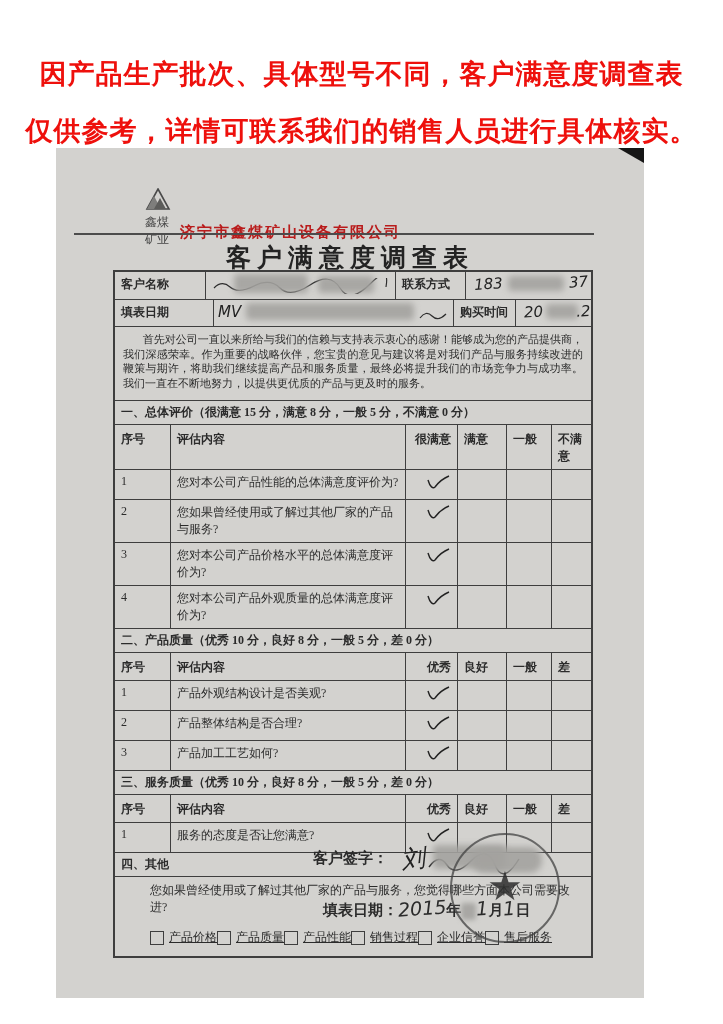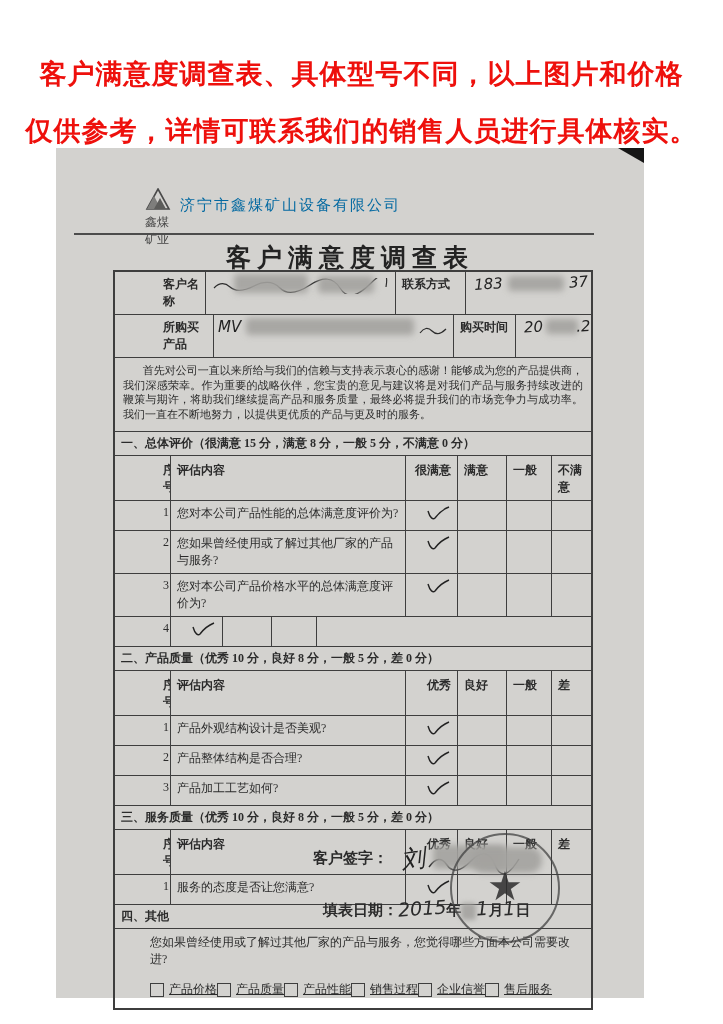--- a/index.html
+++ b/index.html
@@ -11,33 +11,33 @@
     color:#ee100c; font-weight:bold; font-size:27px; line-height:57px; letter-spacing:1px; }
 
   
   .scan { position:absolute; left:56px; top:148px; width:588px; height:850px;
     background:#d3d2cf; color:#2b2b2b; font-family:"Liberation Serif","DejaVu Serif",serif; }
   .fold-corner { position:absolute; top:0; right:0; width:0; height:0;
     border-top:15px solid #161616; border-left:26px solid transparent; }
 
   .logo { position:absolute; left:84px; top:40px; width:34px; text-align:center; }
   .logo-text { font-size:12px; color:#454545; letter-spacing:0; display:block; margin-top:-2px; }
-  .company-name { position:absolute; left:124px; top:48px; font-size:15px; font-weight:normal;
-    letter-spacing:2px; color:#0369a1; }
+  .company-name { position:absolute; left:124px; top:75px; font-size:15px; font-weight:bold;
+    letter-spacing:2px; color:#b91c1c; }
   .header-line { position:absolute; left:18px; top:85px; width:520px; height:2px; background:#4c4c4c; }
   .form-title { position:absolute; left:0; top:93px; width:100%; text-align:center;
     font-size:25px; font-weight:bold; letter-spacing:6px; color:#232323; }
 
   
   .form-table { position:absolute; left:57px; top:122px; width:480px;
     border:2px solid #3e3e3e; font-size:12px; }
   .tr { display:flex; border-top:1px solid #3e3e3e; }
   .tr:first-child { border-top:none; }
   .td { border-left:1px solid #3e3e3e; padding:4px 6px; position:relative; overflow:hidden; }
-  .td:first-child { border-left:none;padding-left:48px; }
+  .td:first-child { border-left:none; }
   .lbl { font-weight:bold; }
   .r-info { min-height:27px; }
   .c-lab1 { width:90px; } .c-val1 { width:190px; } .c-lab2 { width:70px; } .c-val2 { flex:1; }
   .c-val1b { width:240px;margin-left:8px; } .c-lab2b { width:62px; }
   .r-intro .td { min-height:73px; font-size:11px; line-height:14.6px; text-align:justify;
     padding:5px 8px 3px 8px; text-indent:1.8em; }
   .r-sect { min-height:20px; }
   .r-sect .td { padding:3px 6px; font-weight:bold; width:100%; }
   .r-head { min-height:30px; }
   .r-head .td { font-weight:bold; padding-top:6px; }
@@ -66,21 +66,21 @@
     font-size:19px; display:inline-block; transform:rotate(-4deg); }
   .stamp { position:absolute; left:394px; top:685px; width:110px; height:110px;
     border:2.5px solid rgba(65,65,65,0.75); border-radius:50%; z-index:3; }
   .stamp-star { position:absolute; left:0; top:28px; width:100%; text-align:center;
     font-size:40px; color:rgba(45,45,45,0.85); font-family:"DejaVu Sans",sans-serif; }
 </style>
 </head>
 <body>
 
 <div class="notice">
-  <div>客户满意度调查表、具体型号不同，以上图片和价格</div>
+  <div>因产品生产批次、具体型号不同，客户满意度调查表</div>
   <div>仅供参考，详情可联系我们的销售人员进行具体核实。</div>
 </div>
 
 <div class="scan">
   <div class="fold-corner"></div>
 
   <div class="logo">
     <svg width="32" height="24" viewBox="0 0 32 24">
       <path d="M17 1 L28 21 L6 21 Z" fill="none" stroke="#4a4a4a" stroke-width="1.6"></path>
       <path d="M13 8 L20 21 L6 21 Z" fill="#7e7e7c"></path>
@@ -105,21 +105,21 @@
       </div>
       <div class="td c-lab2 lbl">联系方式</div>
       <div class="td c-val2">
         <span class="hw" style="left:8px;top:3px;font-size:15px;transform:rotate(-4deg)">183</span>
         <div class="blur" style="left:42px;top:4px;width:56px;height:15px"></div>
         <span class="hw" style="left:103px;top:1px;font-size:15px;transform:rotate(-5deg)">37</span>
       </div>
     </div>
 
     <div class="tr r-info">
-      <div class="td c-lab1 lbl">所购买产品</div>
+      <div class="td c-lab1 lbl">填表日期</div>
       <div class="td c-val1b">
         <span class="hw" style="left:4px;top:3px;font-size:15px">MV</span>
         <div class="blur" style="left:32px;top:3px;width:168px;height:17px"></div>
         <svg class="squig" style="left:204px;top:8px" width="30" height="14" viewBox="0 0 30 14">
           <path d="M2 10 Q8 2 14 8 T28 6" fill="none" stroke="#2c2c2c" stroke-width="1.2"></path>
         </svg>
       </div>
       <div class="td c-lab2b lbl">购买时间</div>
       <div class="td c-val2">
         <span class="hw" style="left:8px;top:3px;font-size:15px;transform:rotate(-3deg)">20</span>
@@ -168,20 +168,21 @@
       <div class="td c2">您对本公司产品价格水平的总体满意度评价为?</div>
       <div class="td c3"><svg class="check" width="26" height="16" viewBox="0 0 26 16">
             <path d="M3 5 C5 12, 8 14, 10 12 C13 8, 19 3, 24 1" fill="none" stroke="#222" stroke-width="1.4"></path>
           </svg></div>
       <div class="td c4"></div>
         <div class="td c5"></div>
         <div class="td c6"></div>
     </div>
     <div class="tr r-data">
       <div class="td c1">4</div>
+      <div class="td c2">您对本公司产品外观质量的总体满意度评价为?</div>
       <div class="td c3"><svg class="check" width="26" height="16" viewBox="0 0 26 16">
             <path d="M3 5 C5 12, 8 14, 10 12 C13 8, 19 3, 24 1" fill="none" stroke="#222" stroke-width="1.4"></path>
           </svg></div>
       <div class="td c4"></div>
         <div class="td c5"></div>
         <div class="td c6"></div>
     </div>
 
     <div class="tr r-sect">
       <div class="td">二、产品质量（优秀 10 分，良好 8 分，一般 5 分，差 0 分）</div>

